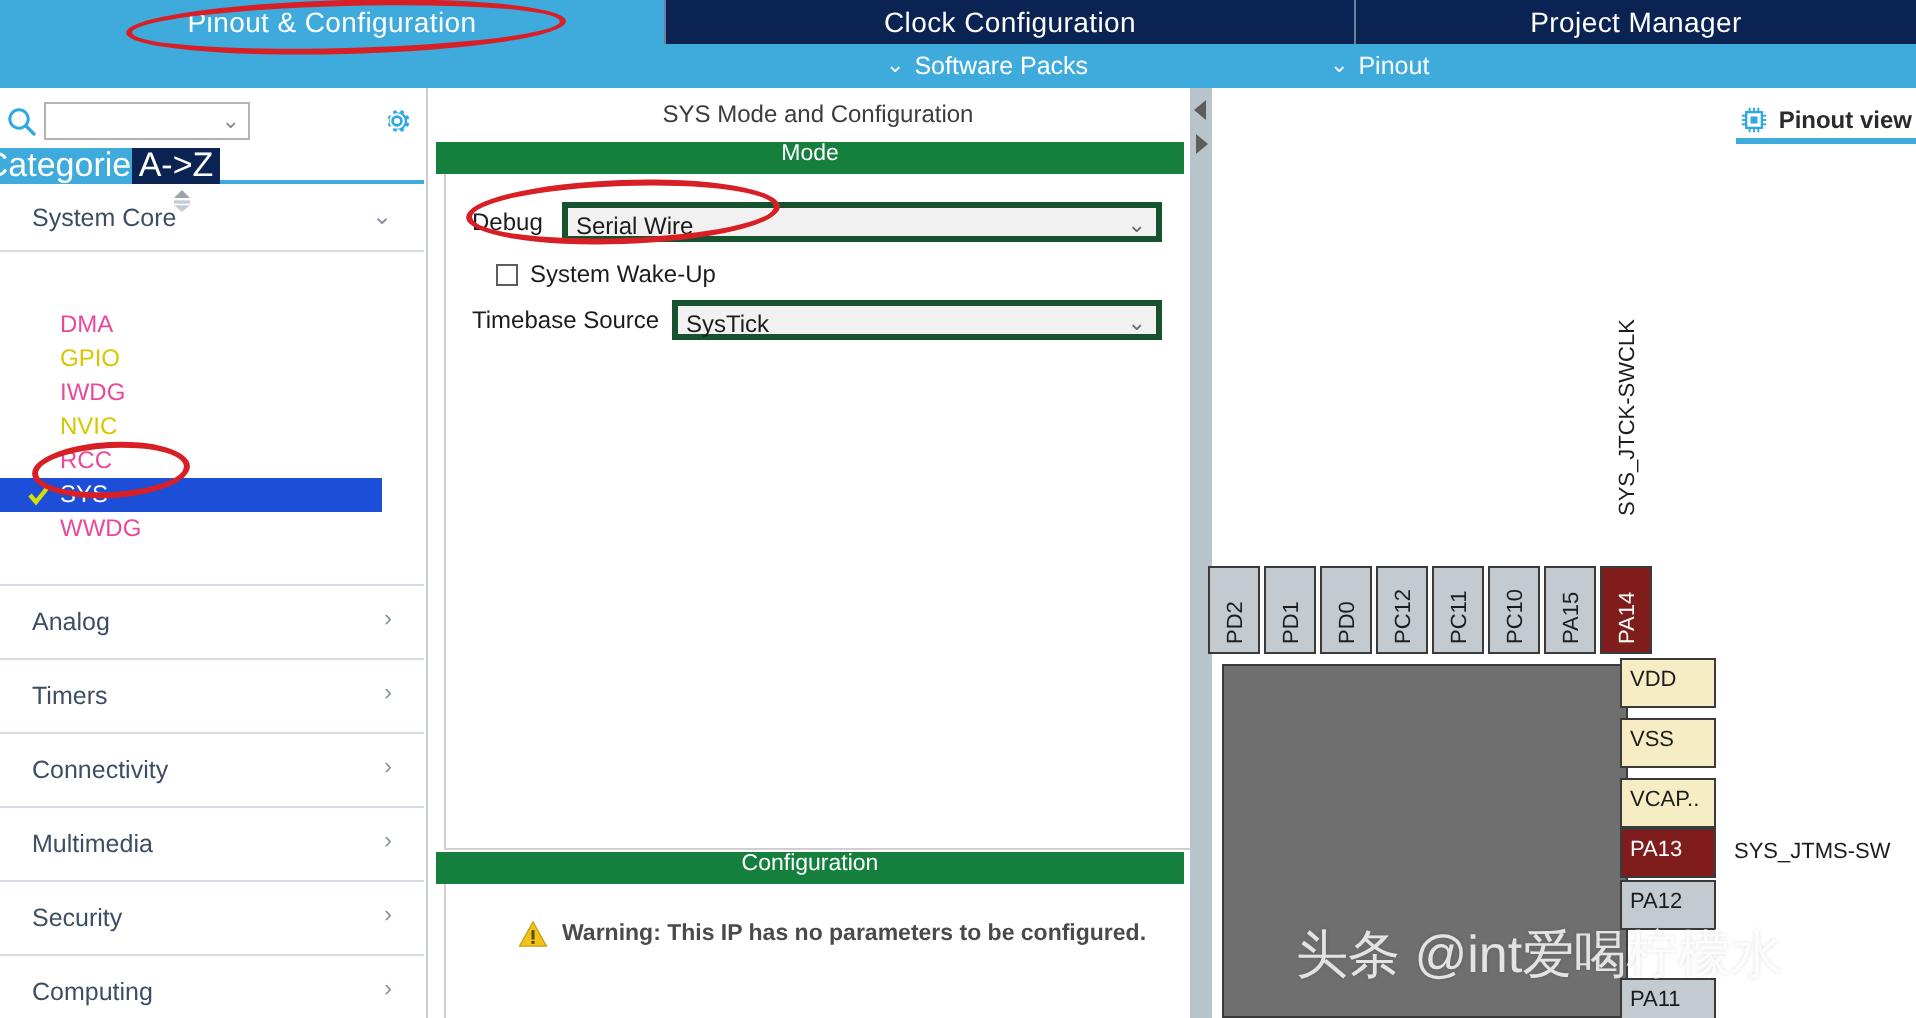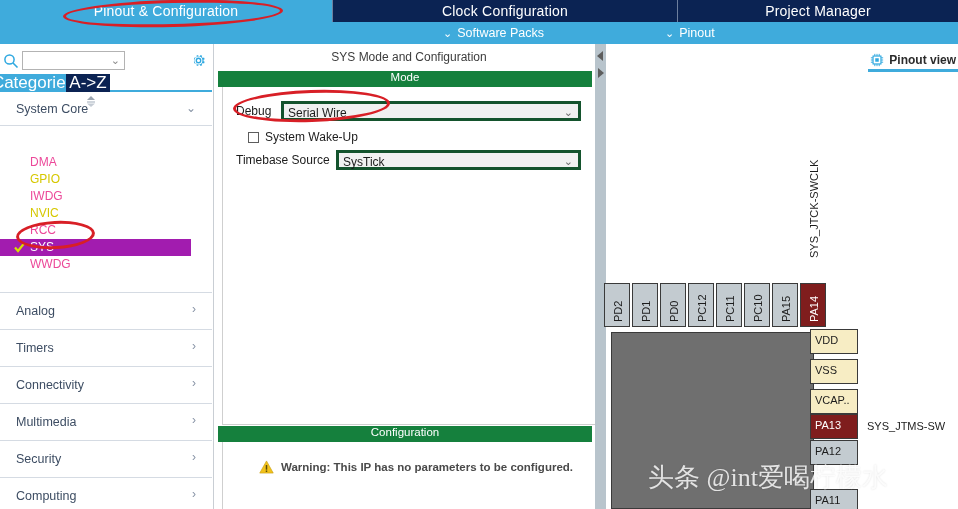--- a/index.html
+++ b/index.html
@@ -50,21 +50,21 @@
   .cat-header { position: relative; height: 32px; border-bottom: 1px solid #d5dbe3; }
   .cat-header .cname { position: absolute; left: 16px; top: 8px; font-size: 12.5px; color: #3d4d63; }
   .cat-header .carrow { position: absolute; right: 16px; top: 7px; font-size: 12px; color: #8894a6; }
 
   .spinner { position: absolute; left: 84px; top: 0px; width: 14px; height: 13px; }
 
   .ipitem { position: absolute; left: 0; width: 191px; height: 17px; font-size: 12px; }
   .ipitem .iplabel { position: absolute; left: 30px; top: 1px; }
   .ipitem.gray .iplabel { color: #ec4899; }
   .ipitem.yellow .iplabel { color: #d6c800; }
-  .ipitem.sel { background: #a21caf; }
+  .ipitem.sel { background: #1d4ed8; }
   .ipitem.sel .iplabel { color: #ffffff; }
   .check-icon { position: absolute; left: 14px; top: 3px; width: 11px; height: 11px; }
 
   .csec { position: absolute; left: 0; width: 212px; height: 37px; border-top: 1px solid #d5dbe3; }
   .csec .cname { position: absolute; left: 16px; top: 11px; font-size: 12.5px; color: #3d4d63; }
   .csec .carrow { position: absolute; right: 16px; top: 9px; font-size: 12px; color: #8894a6; }
 
   
   .midpanel { position: absolute; left: 213px; top: 44px; width: 382px; height: 465px; background: #ffffff;
               border-left: 1px solid #c9ced4; }
@@ -119,21 +119,21 @@
   .signal { position: absolute; font-size: 11px; color: #1c1c1c; white-space: nowrap; }
   .sig-vert { transform: rotate(-90deg); transform-origin: left top; }
 
   
   .ellipse { position: absolute; border: 3px solid #d81f26; border-radius: 50%; pointer-events: none; }
   .el-1 { left: 63px; top: 0px; width: 220px; height: 27px; transform: rotate(-1.5deg); }
   .el-2 { left: 233px; top: 90px; width: 157px; height: 32px; transform: rotate(-2deg); }
   .el-3 { left: 16px; top: 221px; width: 79px; height: 28px; transform: rotate(-3deg); }
 
   .watermark { position: absolute; left: 648px; top: 460px; font-size: 26px; color: rgba(255,255,255,0.82);
-               font-family: Liberation Serif, serif; white-space: nowrap; pointer-events: none;
+               font-family: Liberation Sans, sans-serif; white-space: nowrap; pointer-events: none;
                text-shadow: 0 0 2px rgba(0,0,0,0.12); }
 </style>
 </head>
 <body>
 
 <div id="app">
 
   <div class="topbar">
     <div class="toptab active tt0">
       <span>Pinout &amp; Configuration</span>

